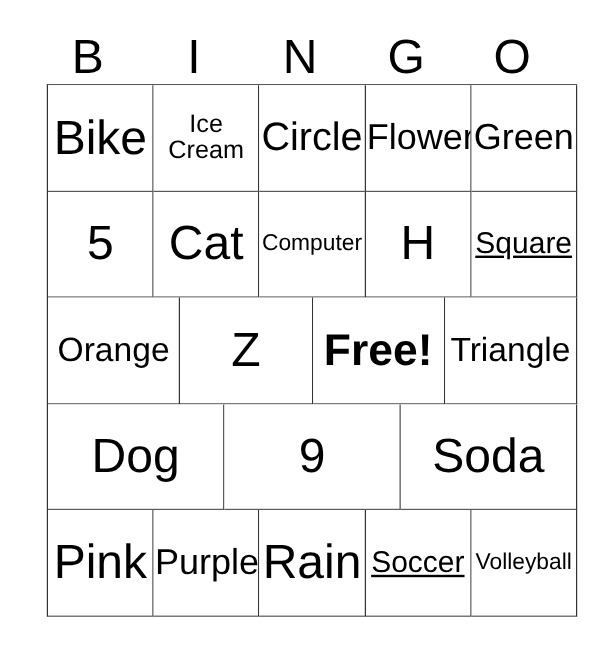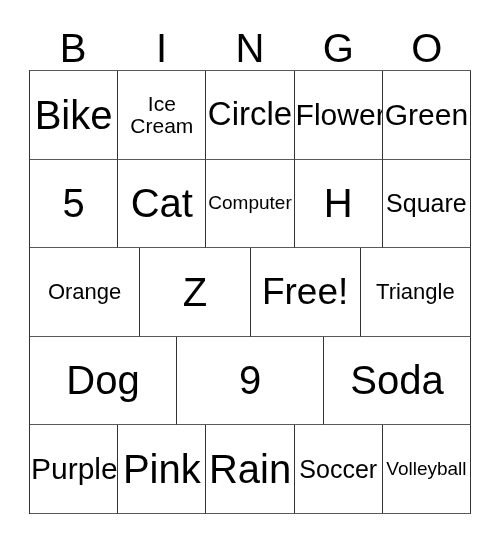--- a/index.html
+++ b/index.html
@@ -39,21 +39,21 @@
     justify-content: center;
     font-size: 40px;
     line-height: 44px;
     font-weight: 400;
     letter-spacing: 0px;
   }
 
   
   .grid {
     position: absolute;
-    left: 29px;
+    left: 39px;
     top: 70px;
     width: 442px;
     height: 444px;
     border-top: 1.5px solid #595959;
     border-left: 1.5px solid #333333;
     box-sizing: border-box;
     display: flex;
     flex-direction: column;
   }
   .grid-row {
@@ -78,26 +78,26 @@
   .cell-text {
     display: block;
     width: 100%;
     line-height: 1.06;
     font-weight: 400;
     white-space: pre-line;
   }
 
   
   .sz-xxl { font-size: 40px; }
-  .sz-xl  { font-size: 37px; }
+  .sz-xl  { font-size: 37px; font-weight: bold; }
   .sz-l   { font-size: 33px; }
   .sz-m   { font-size: 30px; }
   .sz-s   { font-size: 21px; }
-  .sz-xs  { font-size: 25px; }
-  .sz-xxs { font-size: 22px; }
+  .sz-xs  { font-size: 25px; text-decoration: underline; }
+  .sz-xxs { font-size: 28px; }
   .sz-tn  { font-size: 19px; text-align: center; }
 </style>
 </head>
 <body>
 
 <div class="card">
 
   <div class="header-row">
     <div class="header-cell">B</div>
     <div class="header-cell">I</div>
@@ -167,24 +167,24 @@
       <div class="cell">
           <span class="cell-text sz-xxl">9</span>
         </div>
       <div class="cell">
           <span class="cell-text sz-xxl">Soda</span>
         </div>
     </div>
 
     <div class="grid-row">
       <div class="cell">
-          <span class="cell-text sz-m">Purple</span>
+          <span class="cell-text sz-xxl">Pink</span>
         </div>
       <div class="cell">
-          <span class="cell-text sz-xxl">Pink</span>
+          <span class="cell-text sz-m">Purple</span>
         </div>
       <div class="cell">
           <span class="cell-text sz-xxl">Rain</span>
         </div>
       <div class="cell">
           <span class="cell-text sz-xs">Soccer</span>
         </div>
       <div class="cell">
           <span class="cell-text sz-tn">Volleyball</span>
         </div>

